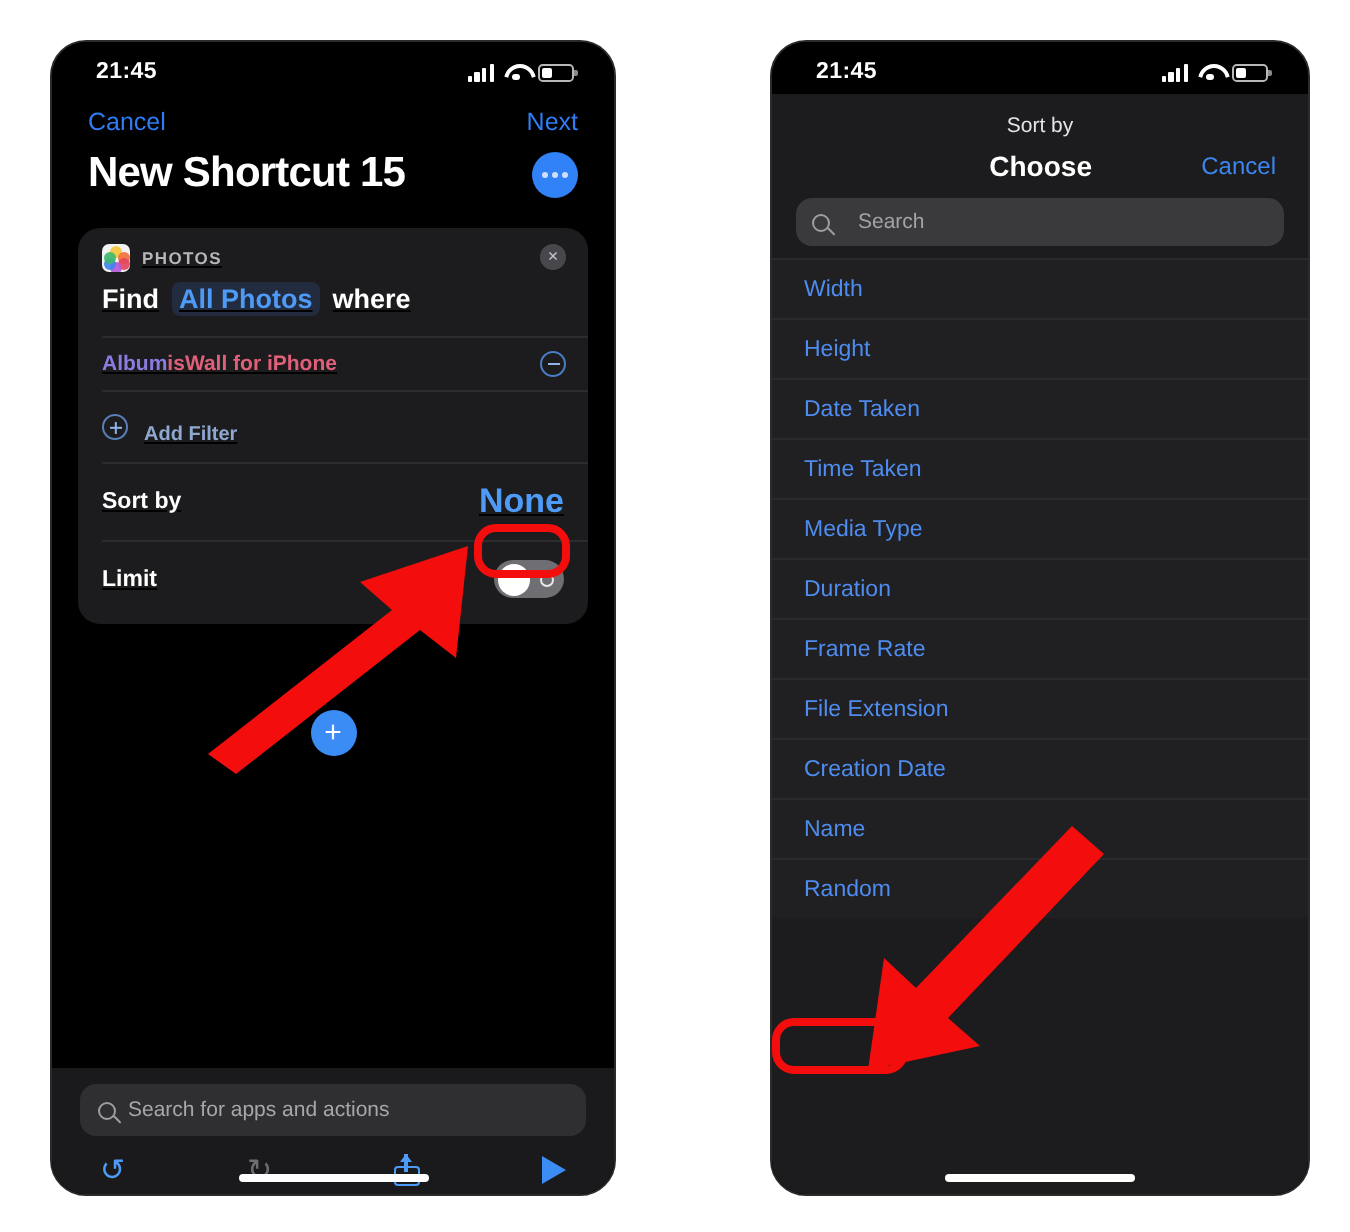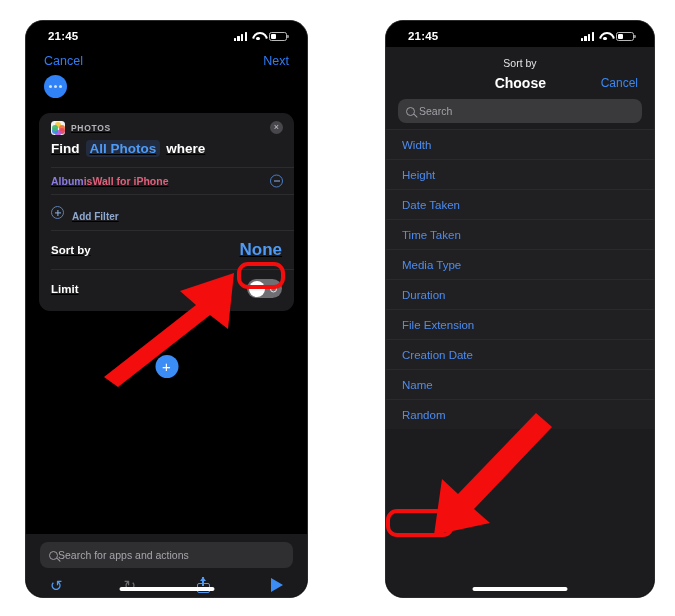--- a/index.html
+++ b/index.html
@@ -152,21 +152,21 @@
     background: #3c8cf5; color: #fff; font-size: 15px; line-height: 1;
     display: flex; align-items: center; justify-content: center; font-weight: 300;
   }
 
   .bottom-dock {
     position: absolute; left: 0; right: 0; bottom: 0;
     background: #1a1a1c; padding: 8px 14px 0 14px;
   }
   .dock-search {
     height: 26px; background: #2f2f32; border-radius: 8px;
-    display: flex; align-items: center; padding: 0 9px;
+    display: flex; align-items: center; gap: 6px; padding: 0 9px;
   }
   .mag {
     width: 9px; height: 9px; border: 1.4px solid #9d9da2;
     border-radius: 50%; position: relative; flex: none;
   }
   .mag::after {
     content: ""; position: absolute; right: -3.2px; bottom: -2.2px;
     width: 4.6px; height: 1.4px; background: #9d9da2;
     transform: rotate(45deg); border-radius: 1px;
   }
@@ -209,21 +209,21 @@
   }
   .sheet-head {
     display: flex; align-items: center; justify-content: space-between;
     padding: 6px 16px 8px 16px;
   }
   .sheet-choose { color: #fff; font-size: 14px; font-weight: bold; flex: 1; text-align: center; padding-left: 38px; }
   .sheet-cancel { color: #3b86f0; font-size: 12px; }
   .sheet-search-wrap { padding: 0 12px 6px 12px; }
   .sheet-search {
     height: 24px; background: #3a3a3d; border-radius: 8px;
-    display: flex; align-items: center; gap: 4px; padding: 0 8px;
+    display: flex; align-items: center; gap: 14px; padding: 0 8px;
   }
   .sheet-search-ph { color: #a2a2a8; font-size: 10.5px; }
   .opt-list { background: #202022; }
   .opt-row {
     height: 30px; display: flex; align-items: center;
     padding-left: 16px; border-top: 1px solid #2a2a2c; position: relative;
   }
   .opt-row:first-child { border-top: 1px solid #2a2a2c; }
   .opt-label { color: #4e8cf0; font-size: 11.5px; }
   .list-tail { background: #202022; }
@@ -257,20 +257,21 @@
             </div>
         </div>
       </div>
 
       <div class="nav-row">
         <div class="nav-btn">Cancel</div>
         <div class="nav-btn">Next</div>
       </div>
 
       <div class="title-row">
+        <div class="big-title">New Shortcut 15</div>
         <div class="more-btn">
           <span></span>
           <span></span>
           <span></span>
         </div>
       </div>
 
       <div class="action-card">
         <div class="card-head">
           <div class="photos-icon">
@@ -393,20 +394,23 @@
             <div class="opt-row">
               <span class="opt-label">Time Taken</span>
             </div>
             <div class="opt-row">
               <span class="opt-label">Media Type</span>
             </div>
             <div class="opt-row">
               <span class="opt-label">Duration</span>
             </div>
             <div class="opt-row">
+              <span class="opt-label">Frame Rate</span>
+            </div>
+            <div class="opt-row">
               <span class="opt-label">File Extension</span>
             </div>
             <div class="opt-row">
               <span class="opt-label">Creation Date</span>
             </div>
             <div class="opt-row">
               <span class="opt-label">Name</span>
             </div>
             <div class="opt-row">
               <span class="opt-label">Random</span>

